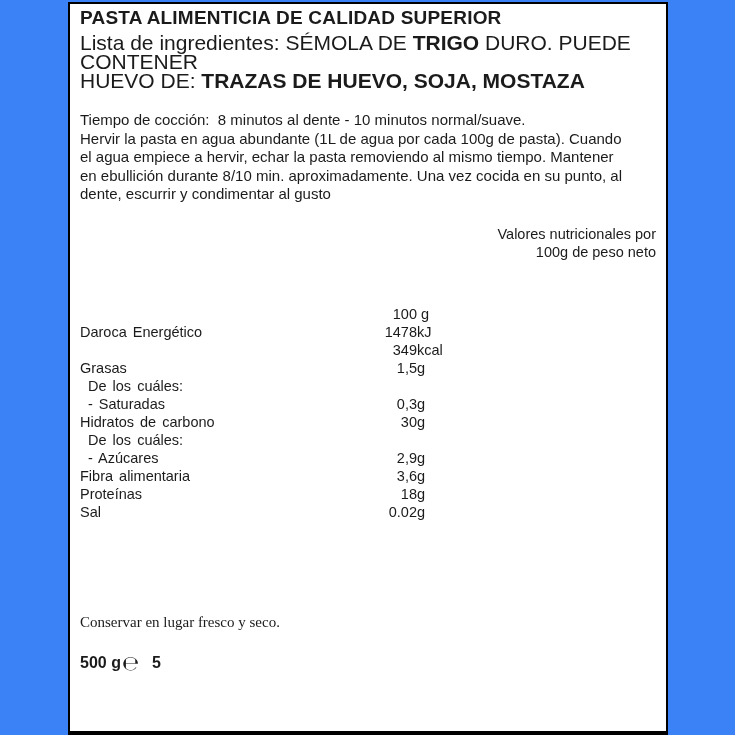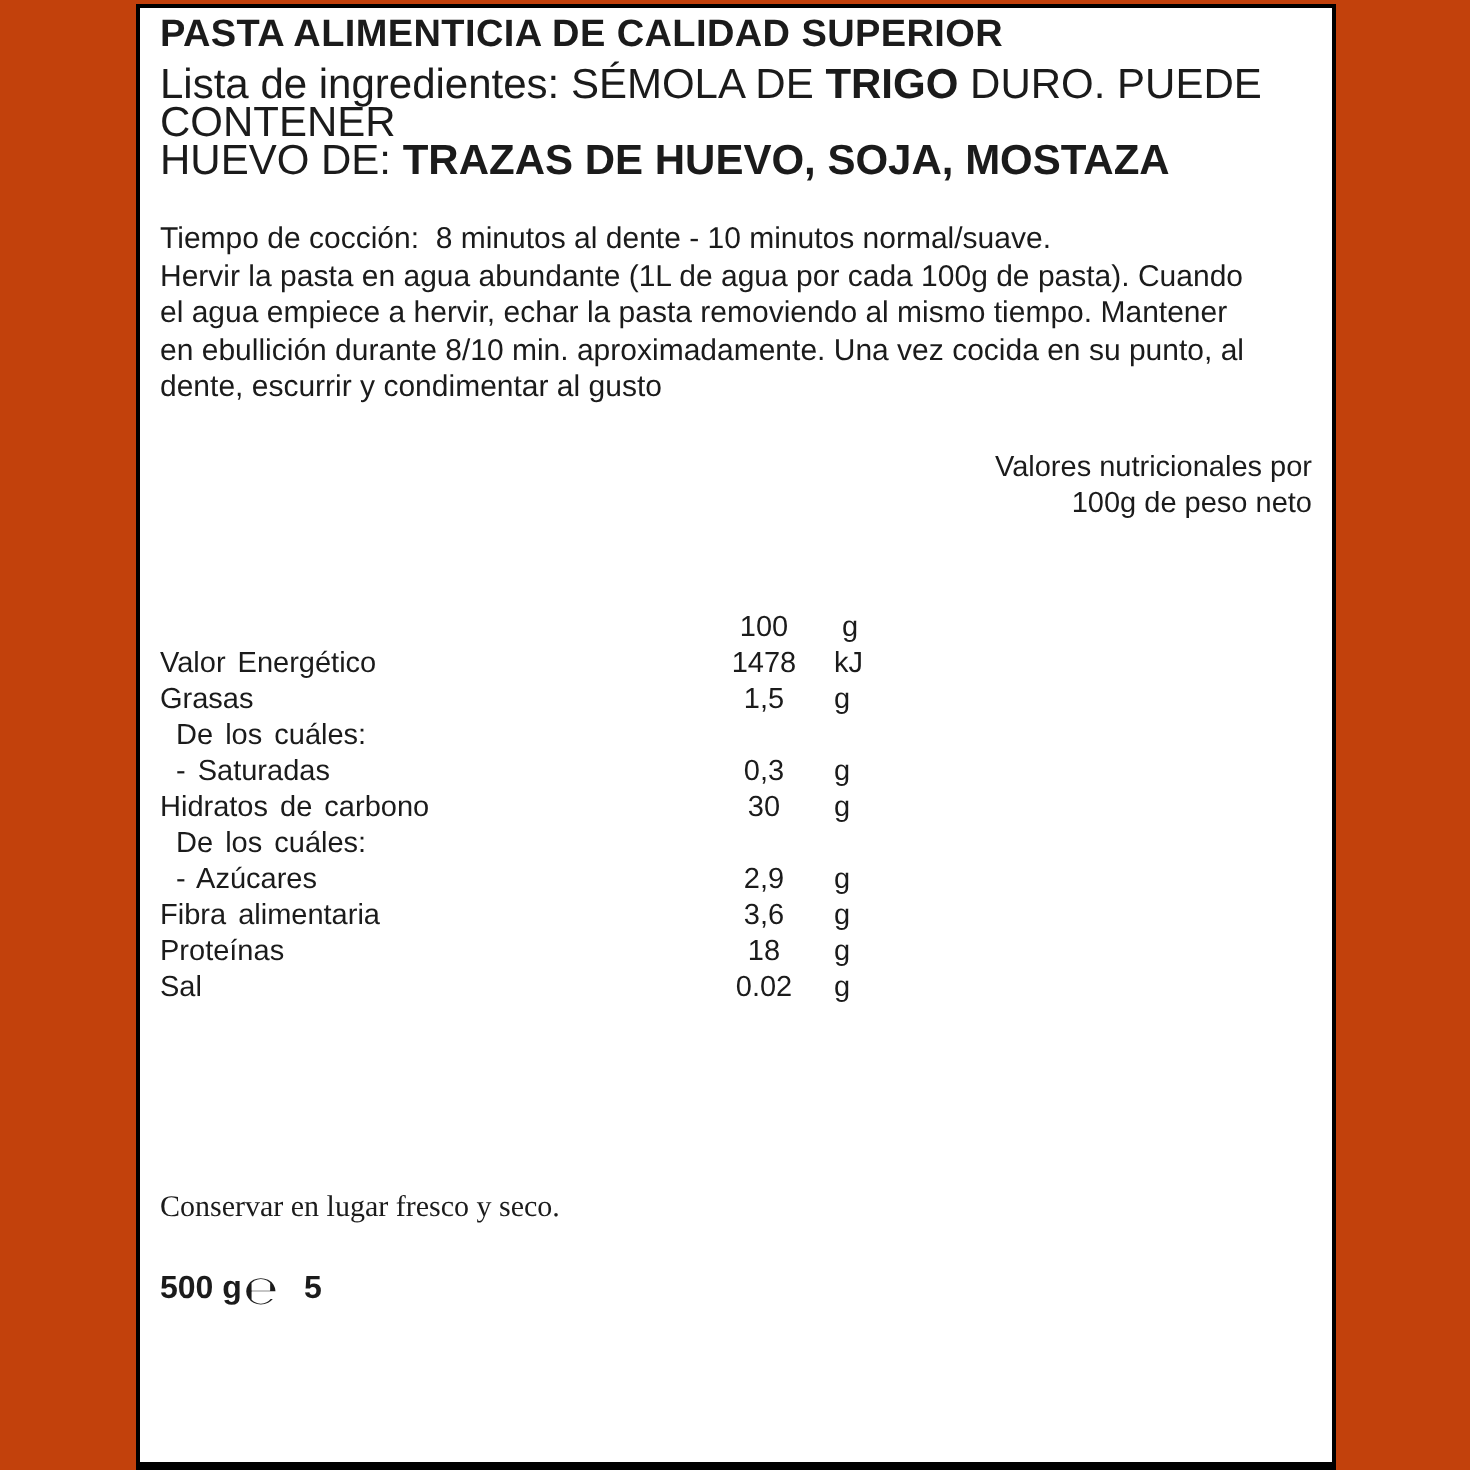--- a/index.html
+++ b/index.html
@@ -4,21 +4,21 @@
 <style>
   html, body {
     margin: 0;
     padding: 0;
     background: #ffffff;
   }
   .page {
     position: relative;
     width: 735px;
     height: 735px;
-    background: #c2410c;
+    background: #3b82f6;
     font-family: "Liberation Sans", "DejaVu Sans", sans-serif;
     color: #1b1b1b;
     overflow: hidden;
   }
   .label-box {
     position: absolute;
     left: 68px;
     top: 2px;
     width: 600px;
     height: 733px;
@@ -64,21 +64,21 @@
   }
   .nrow { display: flex; }
   .nlabel {
     flex: 1;
     white-space: pre-wrap;
     word-spacing: 2px;
   }
   .nrow.indent .nlabel { padding-left: 8px; }
   .nnum {
     width: 70px;
-    text-align: center;
+    text-align: right;
     white-space: pre;
   }
   .nunit {
     width: 45px;
     text-align: left;
     white-space: pre;
   }
   .storage {
     margin-top: 92px;
     font-size: 15px;
@@ -134,23 +134,28 @@
       <div>100g de peso neto</div>
     </div>
 
     <div class="ntable">
       <div class="nrow">
         <span class="nlabel"></span>
         <span class="nnum">100</span>
         <span class="nunit"> g</span>
       </div>
       <div class="nrow">
-        <span class="nlabel">Valor Energético</span>
+        <span class="nlabel">Daroca Energético</span>
         <span class="nnum">1478</span>
         <span class="nunit">kJ</span>
+      </div>
+      <div class="nrow">
+        <span class="nlabel"></span>
+        <span class="nnum">349</span>
+        <span class="nunit">kcal</span>
       </div>
       <div class="nrow">
         <span class="nlabel">Grasas</span>
         <span class="nnum">1,5</span>
         <span class="nunit">g</span>
       </div>
       <div class="nrow indent">
         <span class="nlabel">De los cuáles:</span>
         <span class="nnum"></span>
         <span class="nunit"></span>

